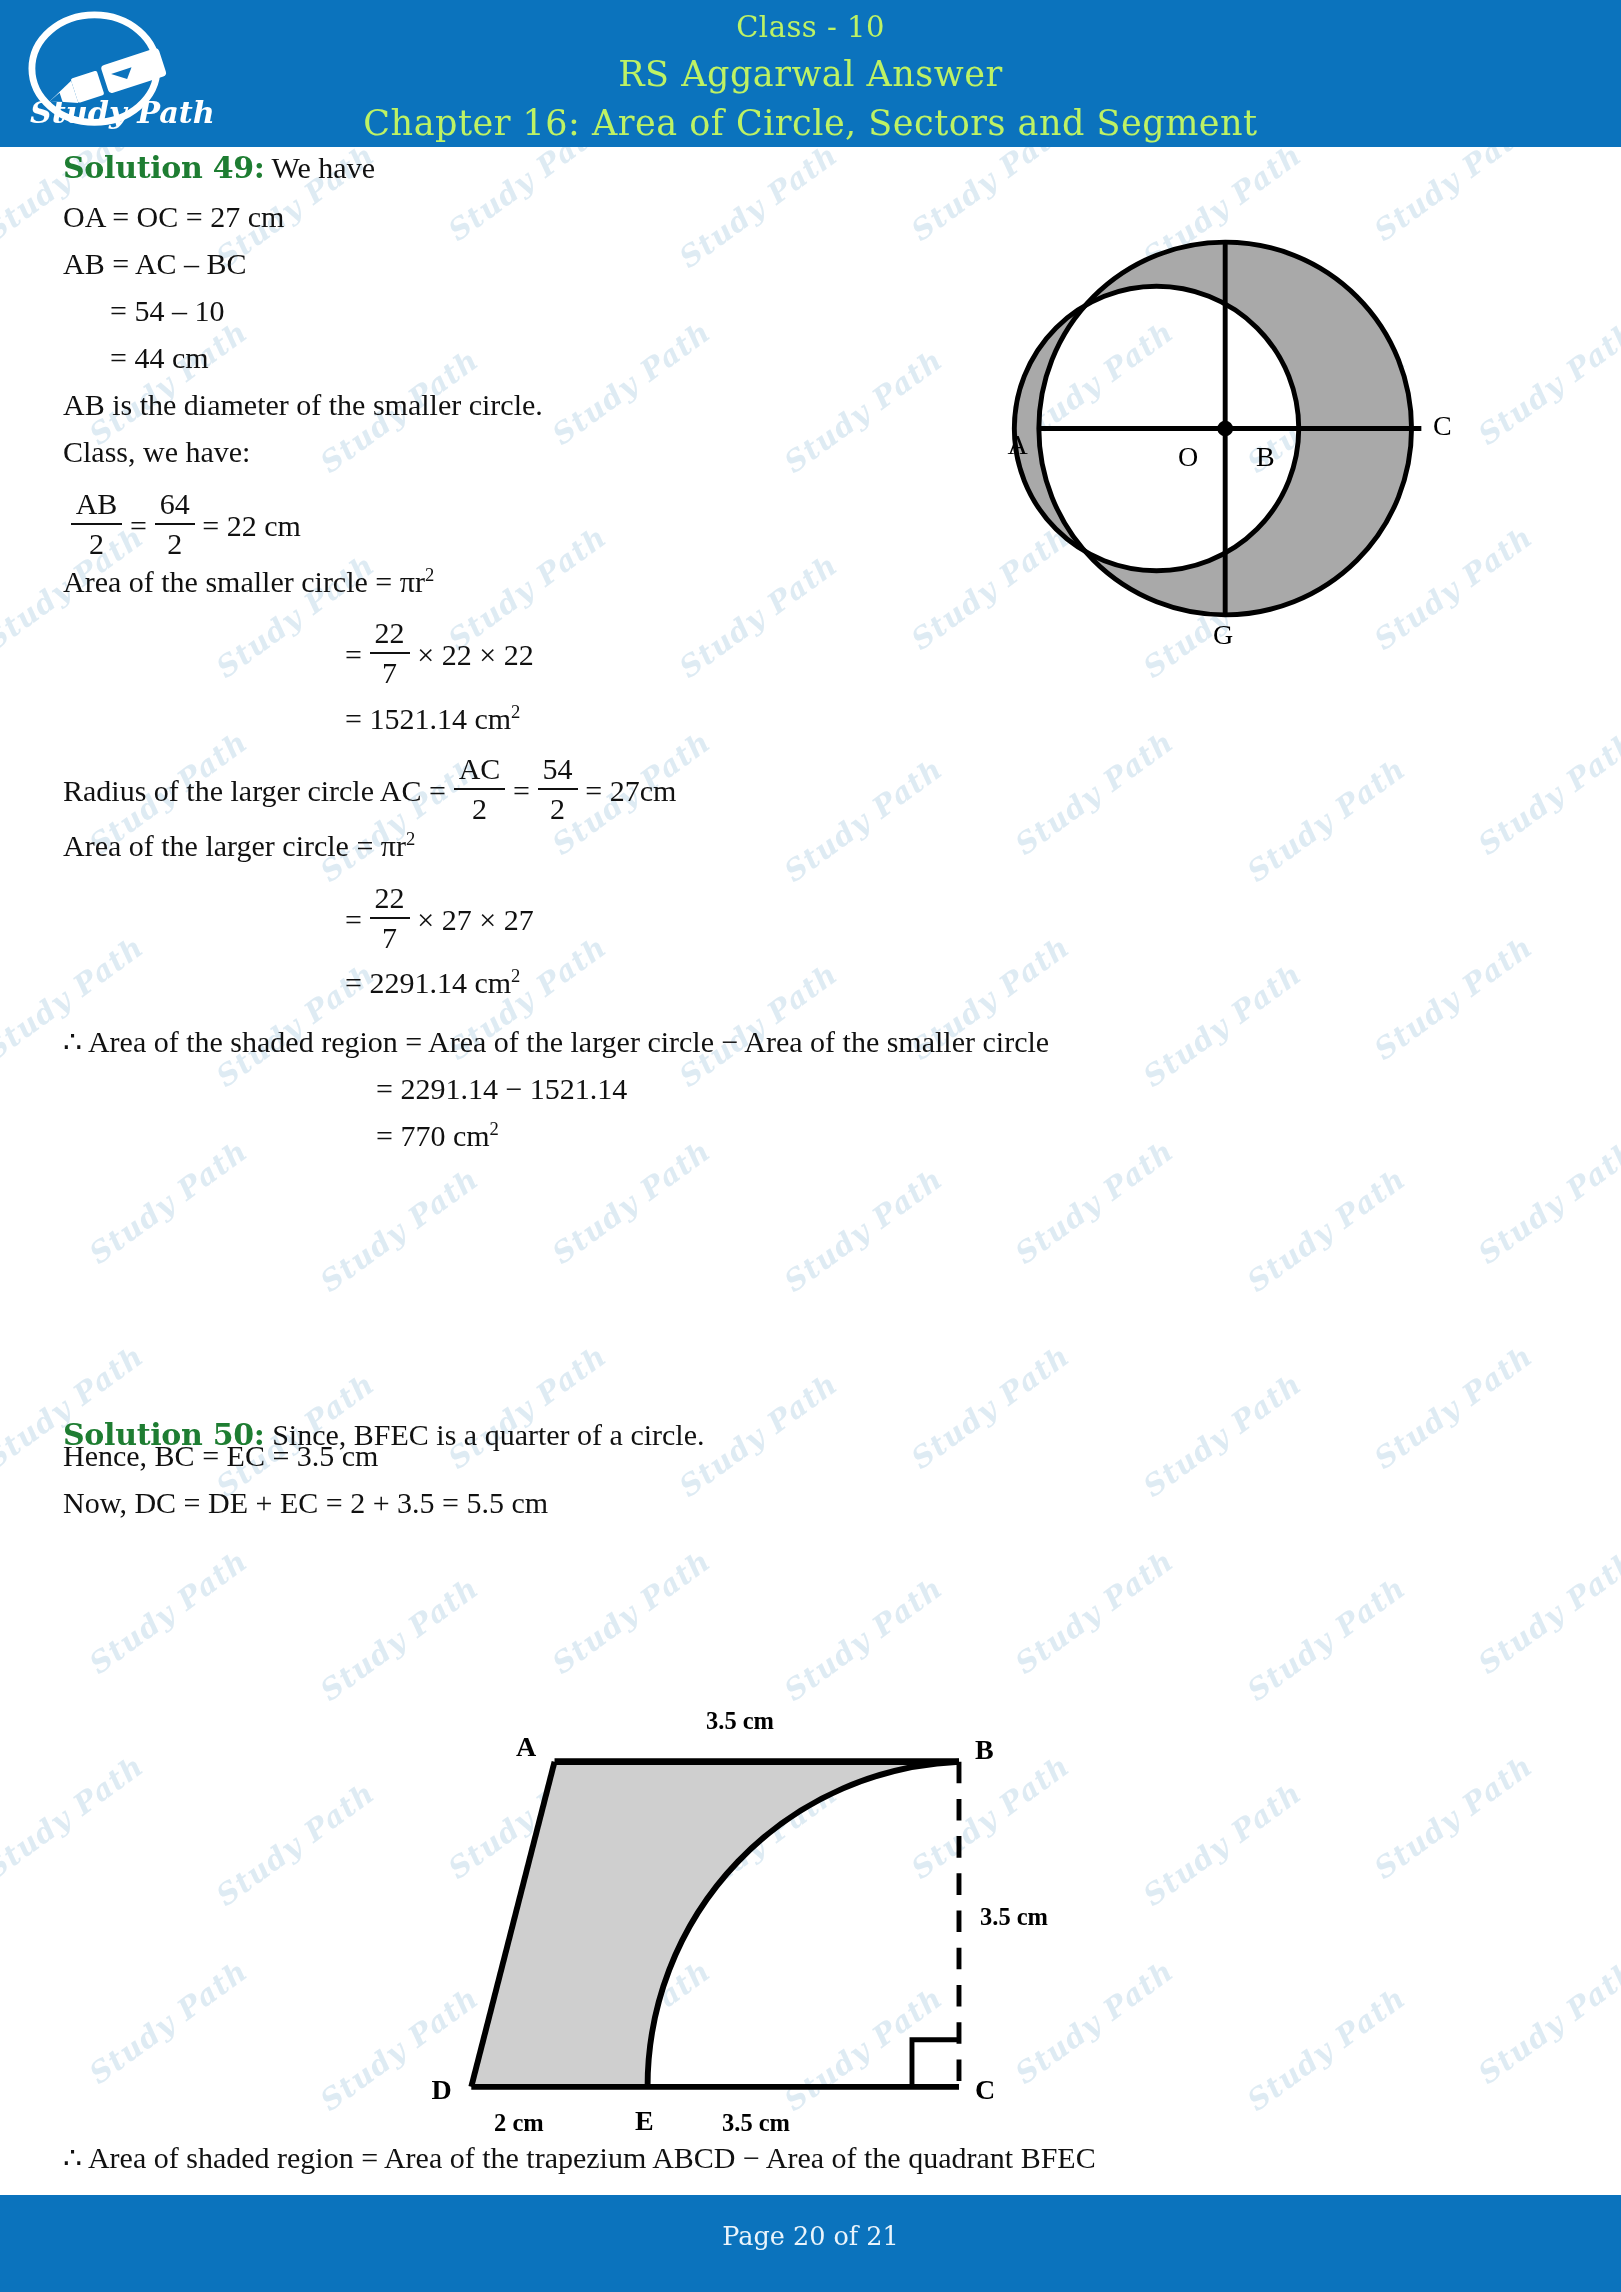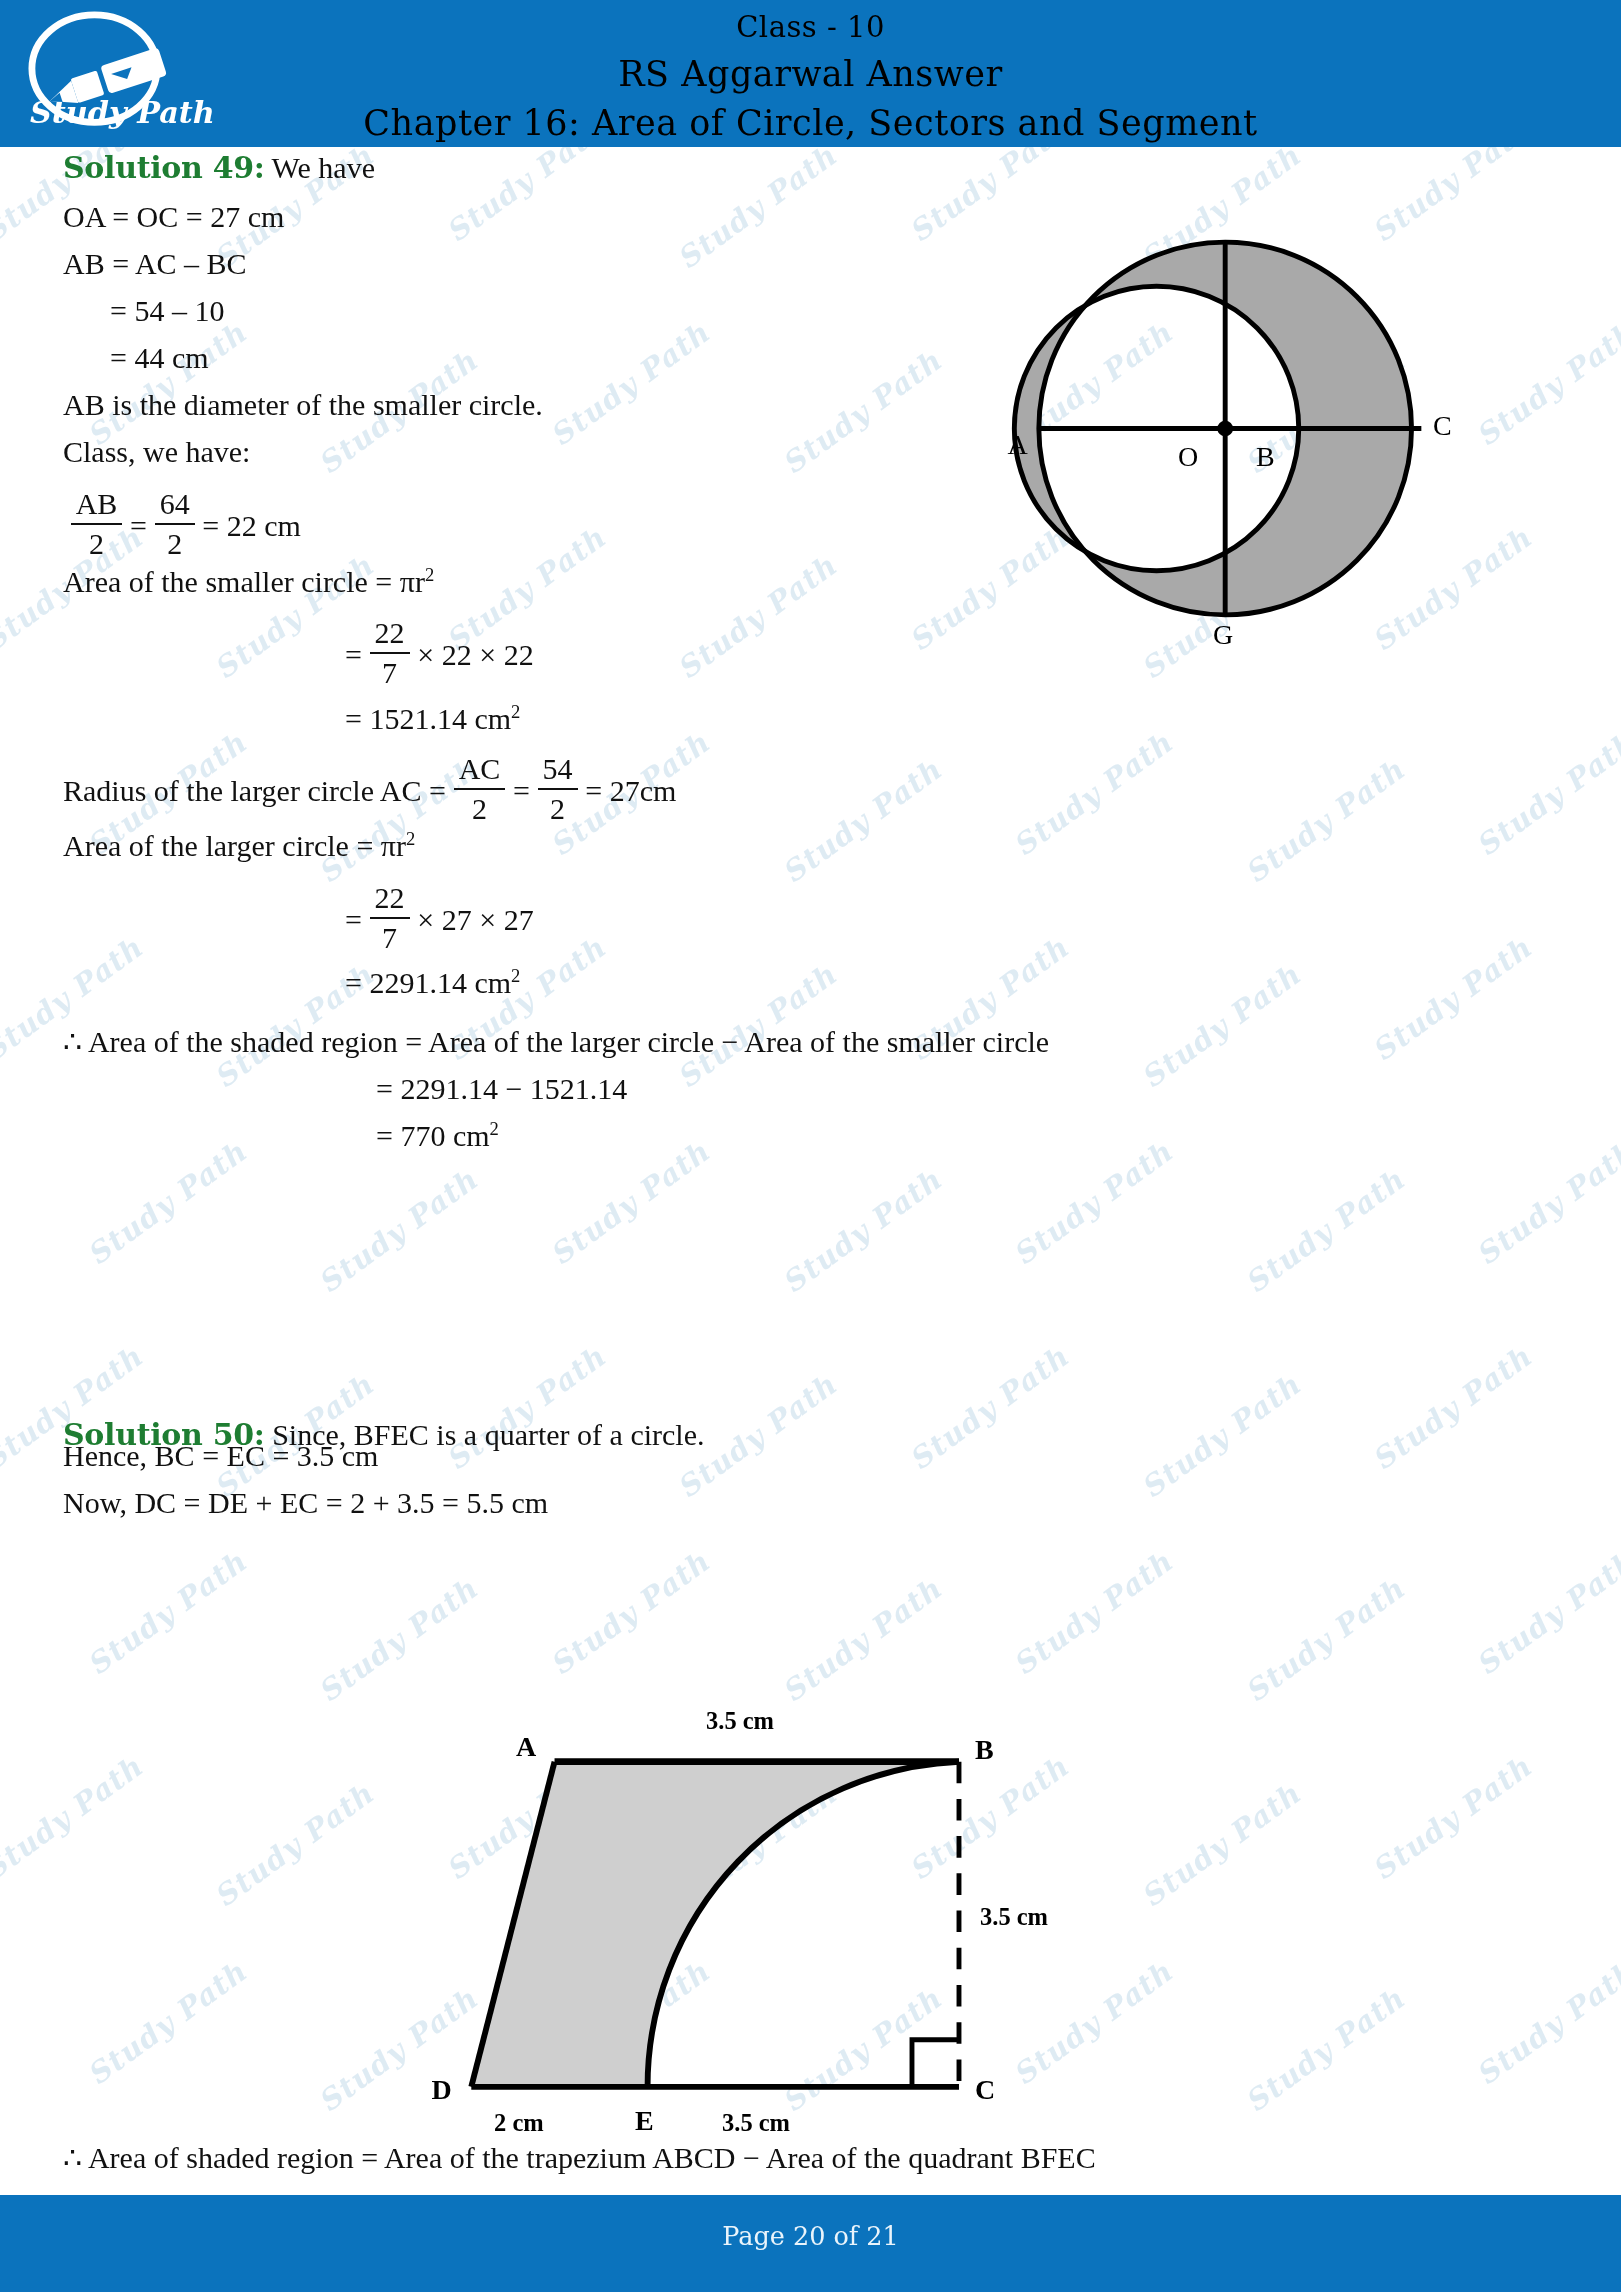--- a/index.html
+++ b/index.html
@@ -50,21 +50,21 @@
     left: 17.6px; top: 7.8px;
     width: 196px;
     height: 132px;
   }
   .logo svg { display: block; }
   .header-titles {
     position: absolute;
     left: 0; top: 0;
     width: 1621px;
     text-align: center;
-    color: #000000;
+    color: #bef264;
     font-family: "DejaVu Serif", serif;
   }
   .hdr-line1 {
     margin-top: 9.8px;
     font-size: 29px;
     letter-spacing: 0.5px;
   }
   .hdr-line2 {
     margin-top: 9.8px;
     font-size: 35px;

